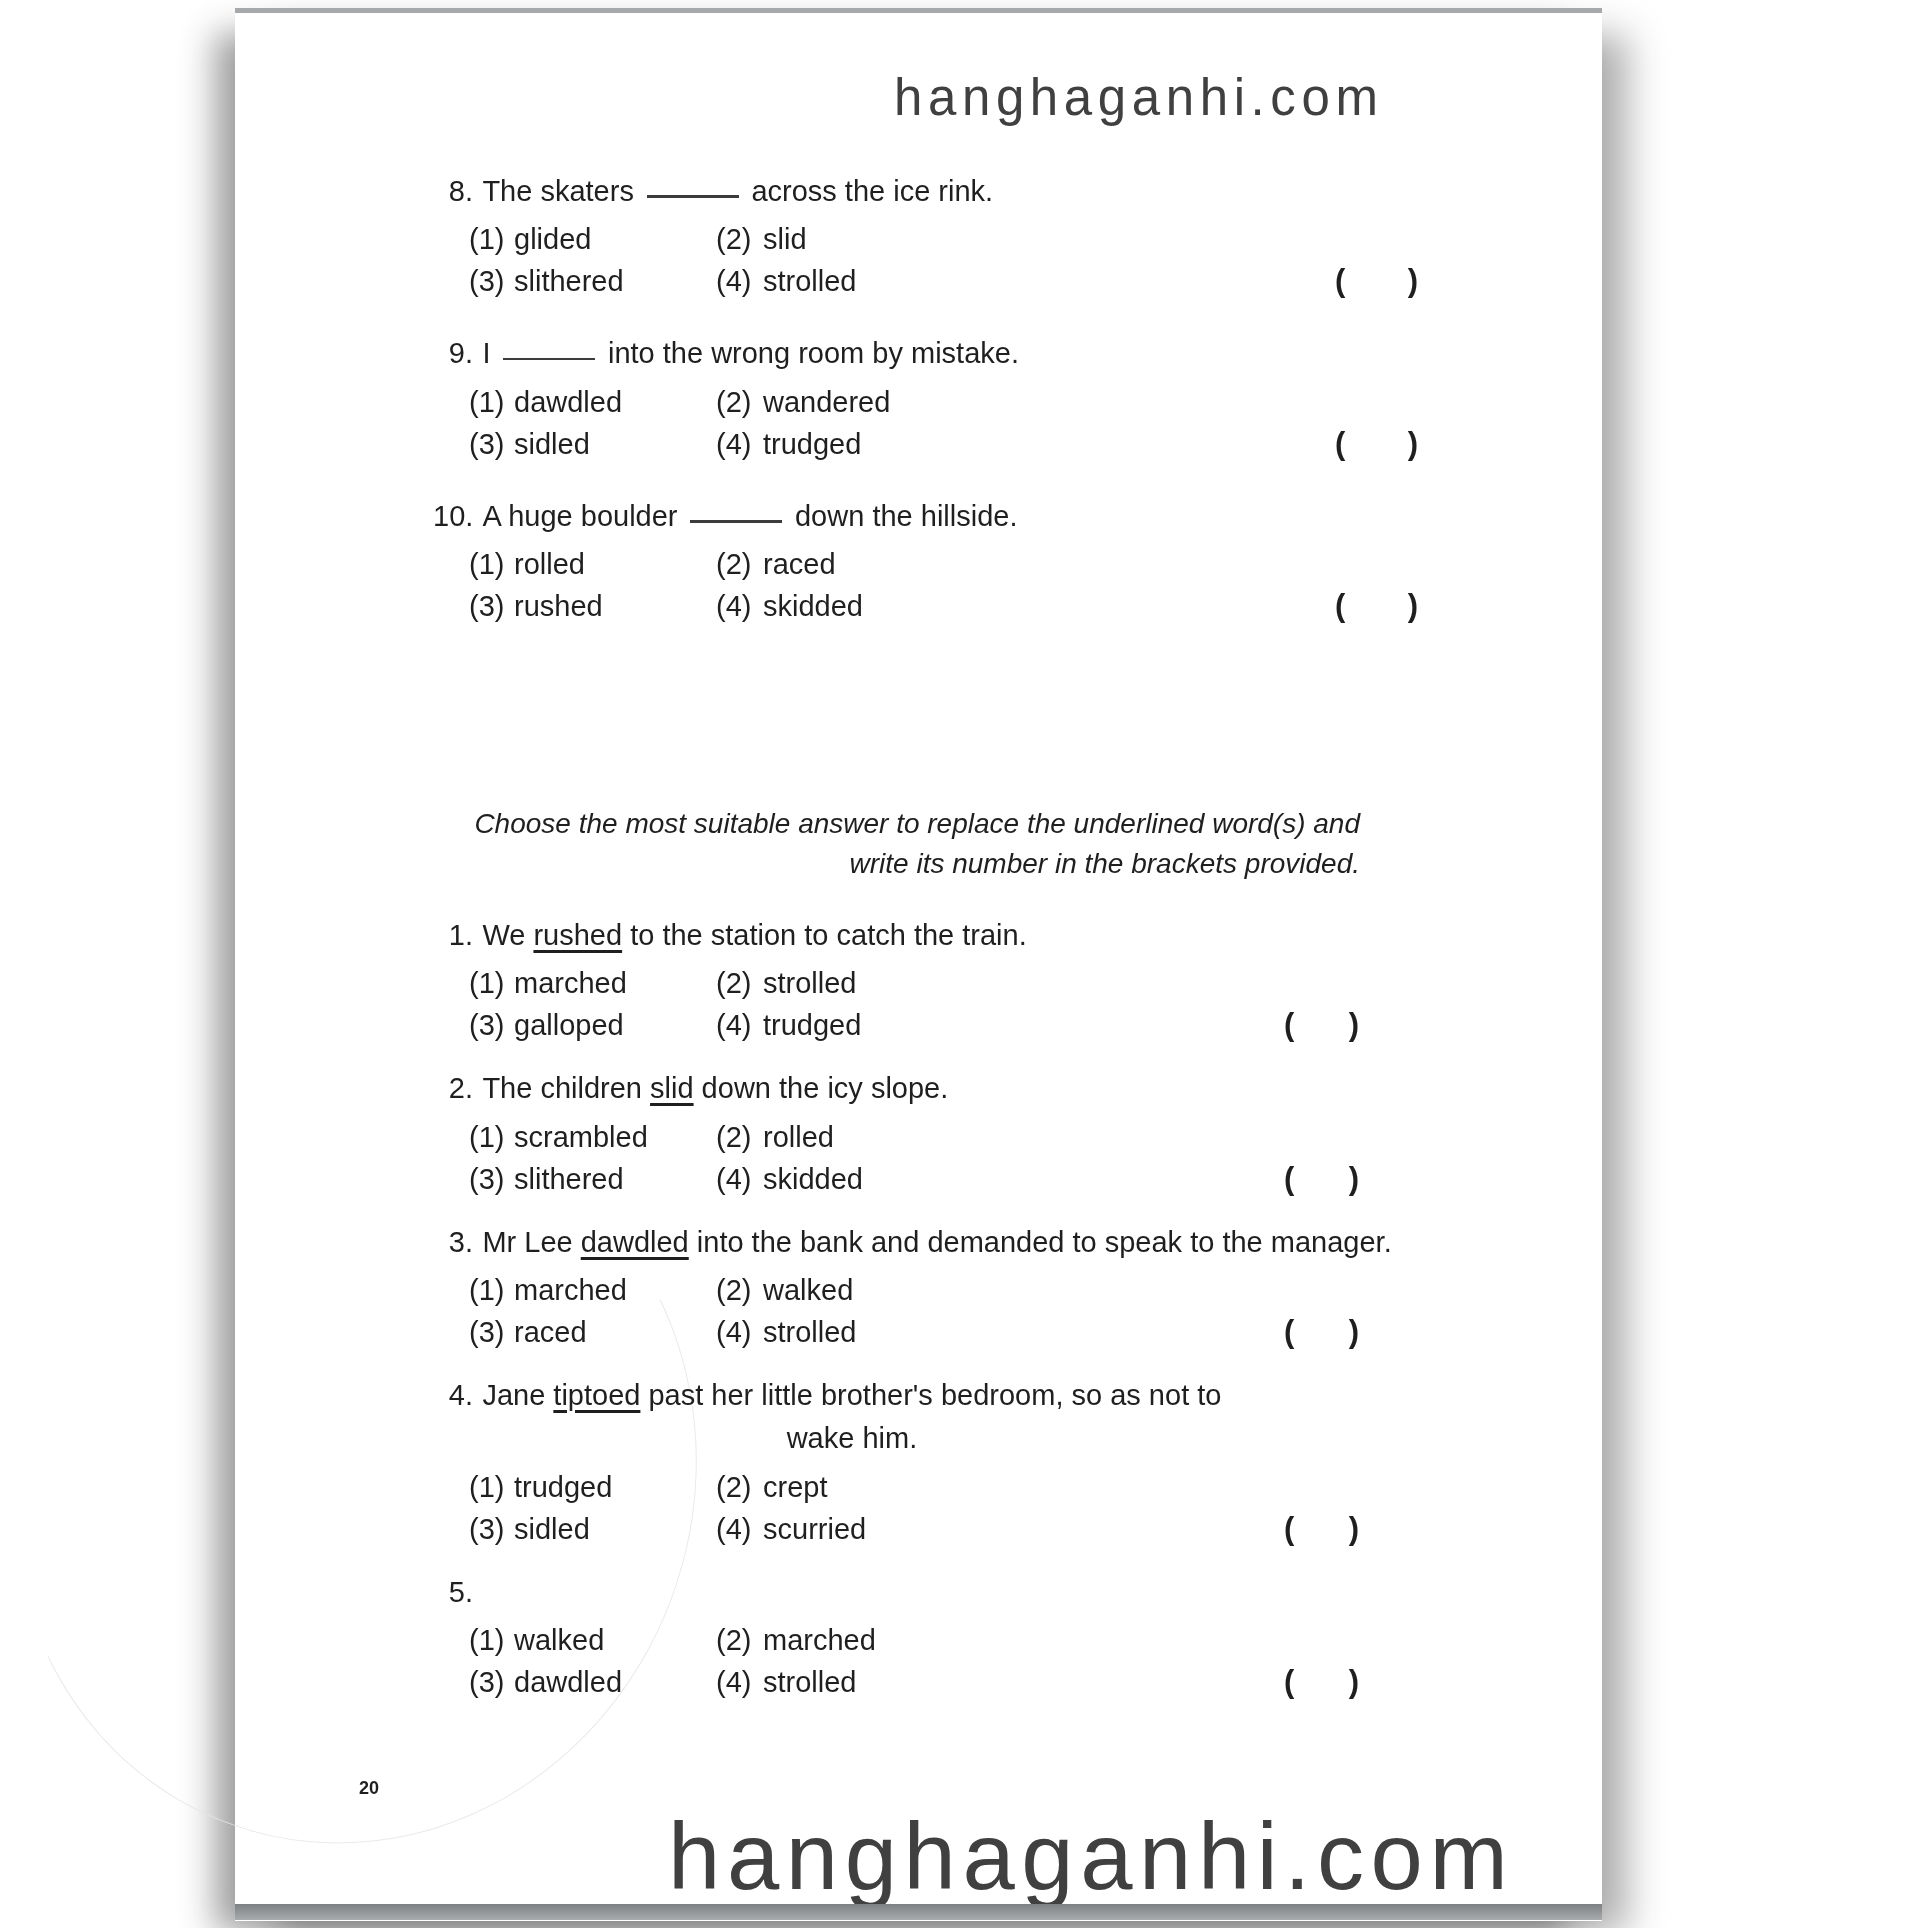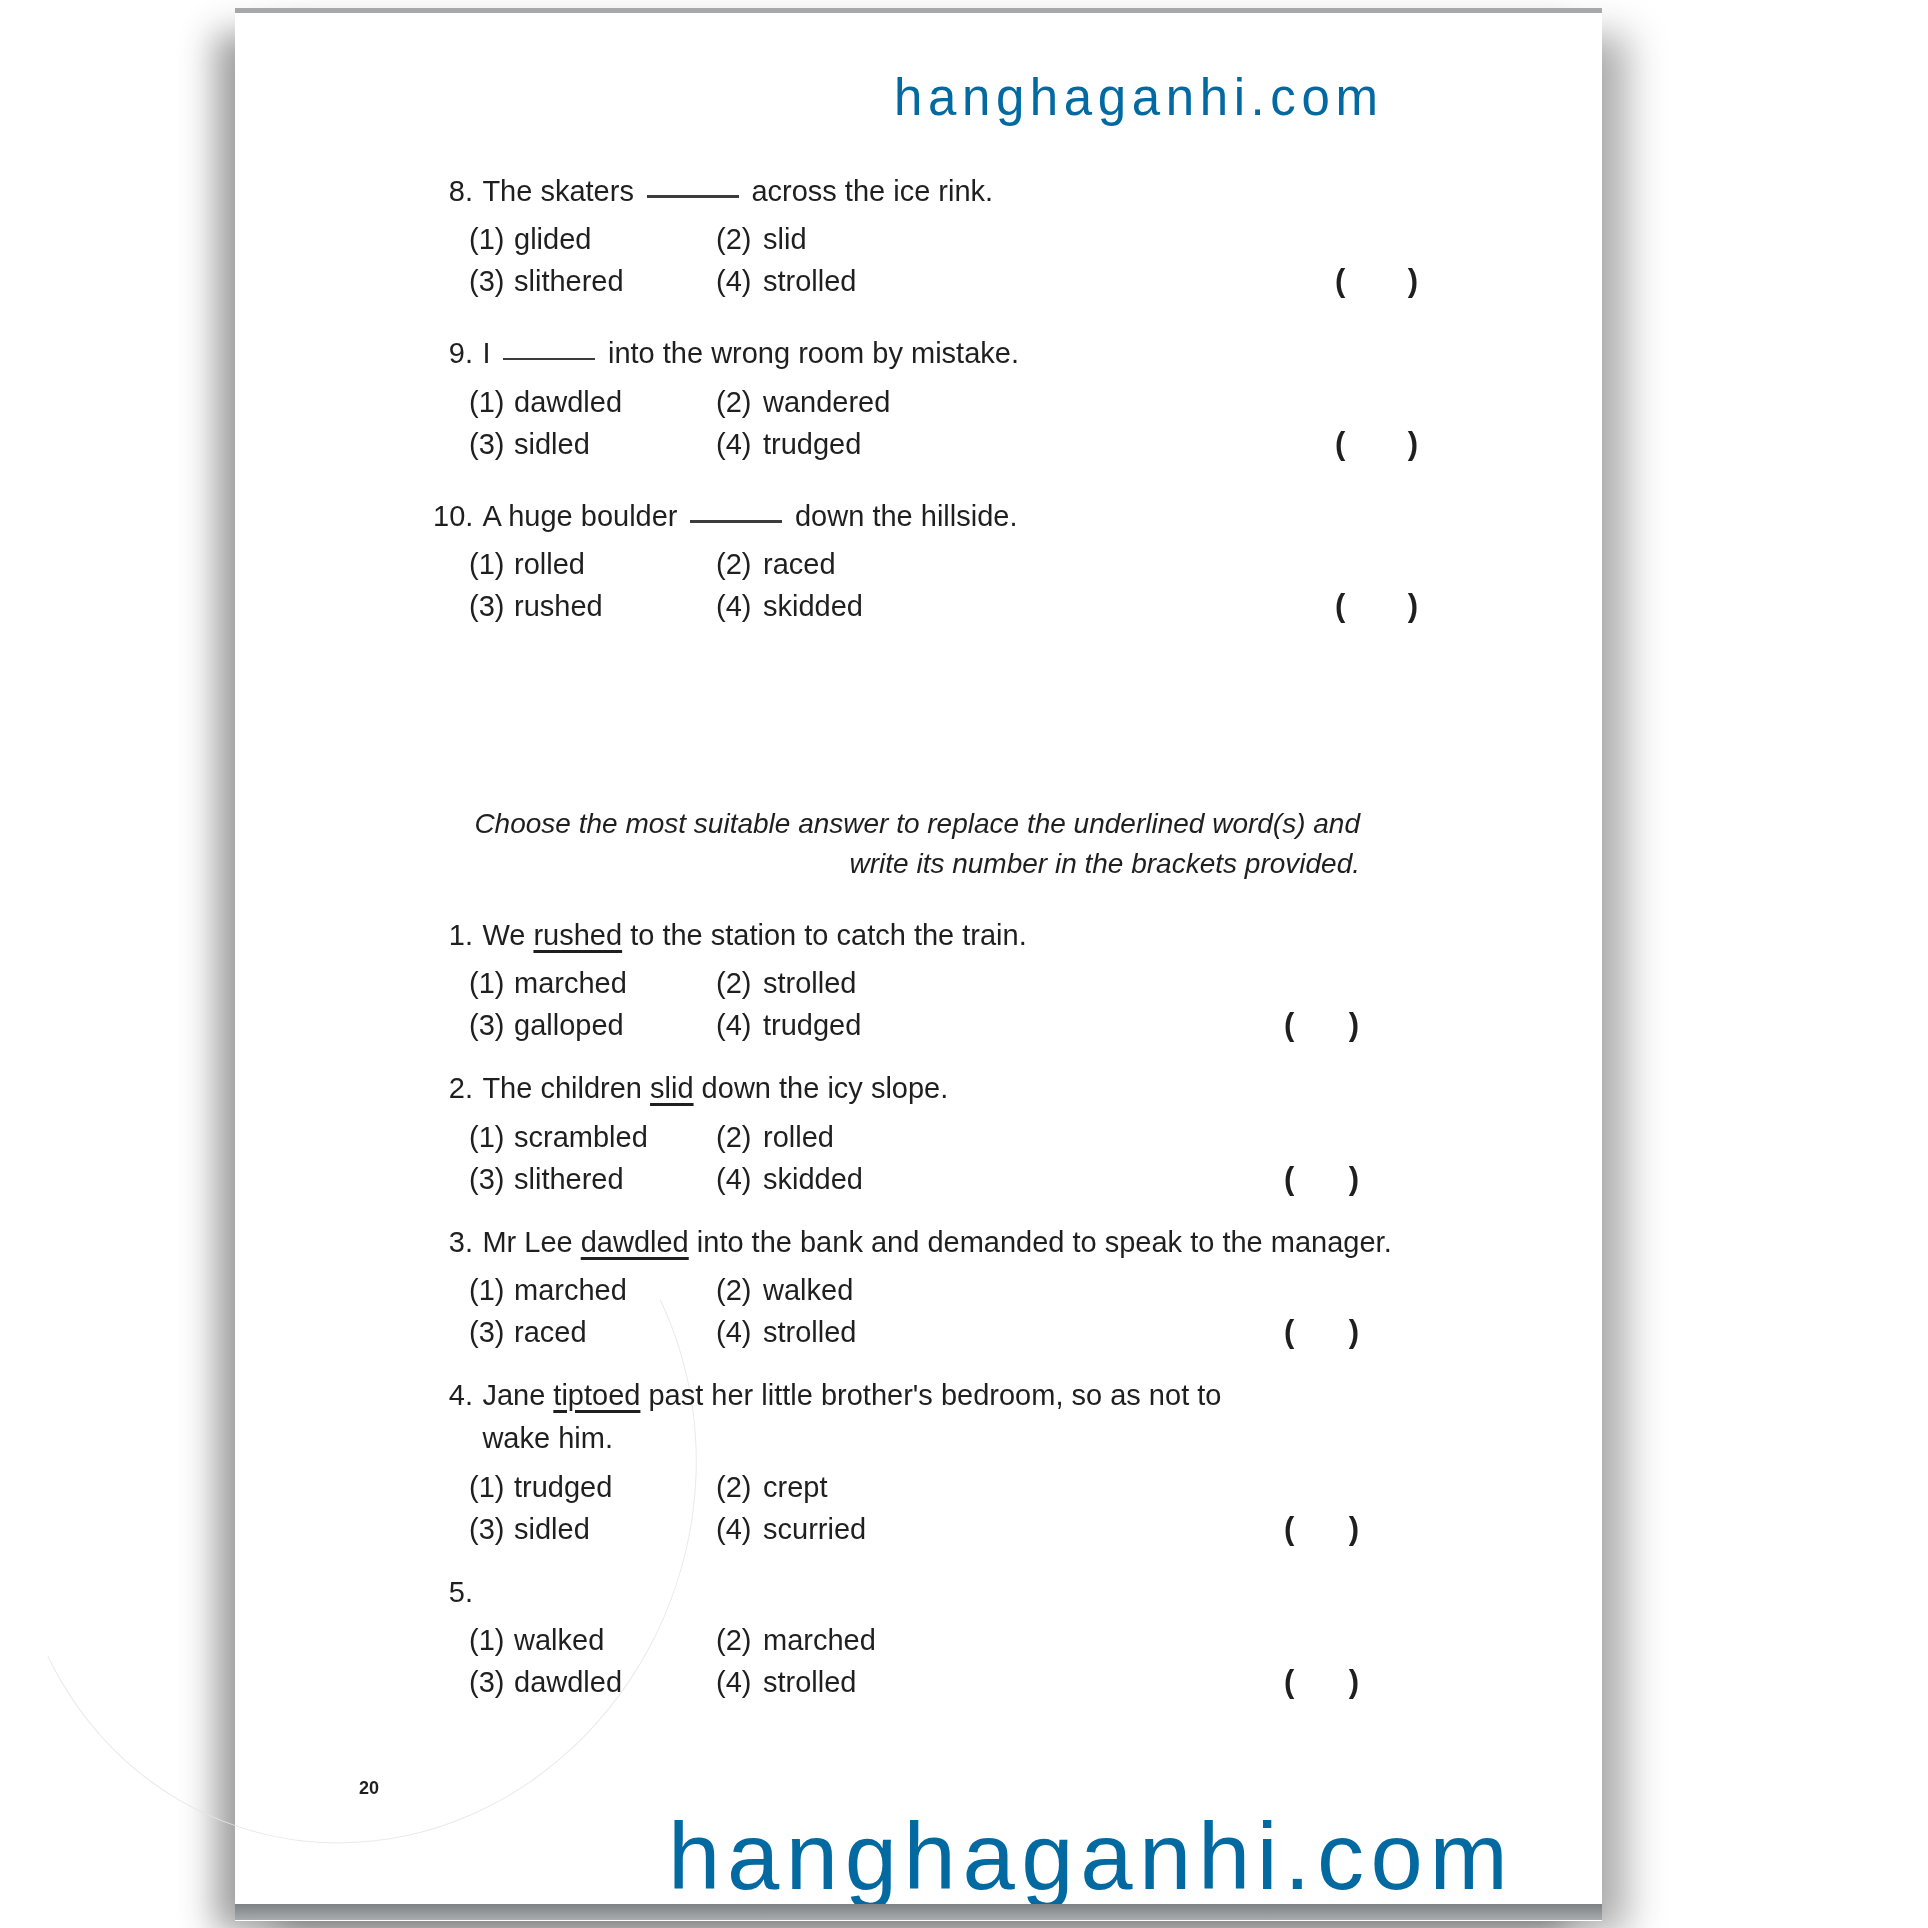--- a/index.html
+++ b/index.html
@@ -14,33 +14,33 @@
   .scan-arc{
     position:absolute;left:-221px;top:1102px;width:678px;height:734px;border-radius:50%;
     border:1.9px solid #e4e4e4;border-left-color:transparent;border-top-color:transparent;
     transform:rotate(18deg);opacity:.8;
   }
   .bottom-bar{
     position:absolute;left:0;top:1896px;width:100%;height:16px;
     background:linear-gradient(#7e8184,#a9acae);
   }
 
-  .watermark{color:#0369a1;white-space:nowrap;}
+  .watermark{color:#404040;white-space:nowrap;}
   .wm-top{position:absolute;left:659px;top:60px;font-size:51px;letter-spacing:5.6px;font-weight:500;}
   .wm-bottom{position:absolute;left:433px;top:1795px;font-size:94px;letter-spacing:6.6px;font-weight:500;}
 
   
   .section{position:absolute;left:198px;right:38px;}
   .ex1{top:162px;}
   .ex2{top:906px;}
   .q{margin-bottom:30px;}
   .ex2 .q{margin-bottom:21px;}
   .q-head{display:flex;font-size:29px;line-height:43px;}
   .q-num{width:40px;text-align:right;flex:0 0 40px;}
-  .q-stem{margin-left:9.4px;max-width:1111px;}
+  .q-stem{margin-left:9.4px;max-width:1111px;text-align:center;}
   .u-word{text-decoration:underline;text-decoration-thickness:2.8px;text-underline-offset:4.7px;}
   .blank{display:inline-block;width:92px;height:2.8px;background:#3c3c3c;vertical-align:baseline;margin:0 4.7px 2.8px 4.7px;}
   .opts{margin-top:5.6px;margin-left:36px;}
   .opt-row{position:relative;display:grid;grid-template-columns:45px 202px 47px auto;font-size:29px;line-height:42px;}
   .bracket{
     position:absolute;top:0;display:flex;justify-content:space-between;
     font-weight:700;font-size:31px;
   }
   .ex1 .bracket{left:866px;width:83px;}
   .ex2 .bracket{left:815px;width:75px;}

